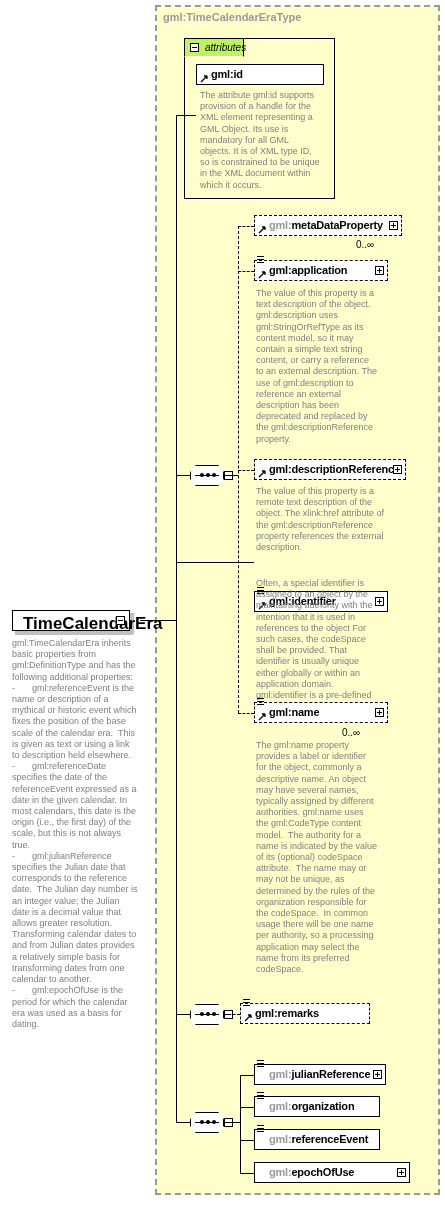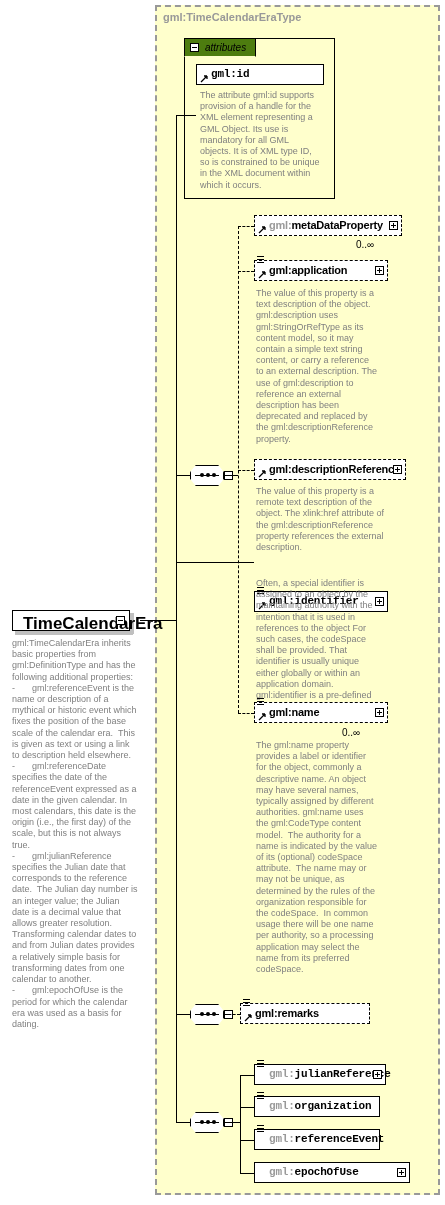--- a/index.html
+++ b/index.html
@@ -45,23 +45,23 @@
     width: 151px;
     height: 161px;
     background: #ffffcc;
     border: 1px solid #000000;
     box-sizing: border-box;
   }
   #attributes-tab {
     position: absolute;
     left: 184px;
     top: 38px;
-    width: 72px;
+    width: 60px;
     height: 19px;
-    background: #4d7c0f;
+    background: #bef264;
     border: 1px solid #000000;
     border-bottom: 1px solid #ffffcc;
     box-sizing: border-box;
     z-index: 3;
   }
   #attributes-tab .lbl {
     position: absolute;
     left: 20px;
     top: 3px;
     font-size: 10px;
@@ -98,21 +98,21 @@
     background: #000000;
   }
 
   
   .node {
     position: absolute;
     background: #ffffff;
     box-sizing: border-box;
     height: 21px;
   }
-  .node.solid  { border: 1px solid #000000; font-family: Liberation Mono, monospace; }
+  .node.solid  { border: 1px solid #000000; }
   .node.dashed { border: 1px dashed #000000; }
   .node .shadow {
     position: absolute;
     left: 3px;
     top: 100%;
     width: 100%;
     height: 4px;
     background: #c0c0c0;
     z-index: -1;
   }

